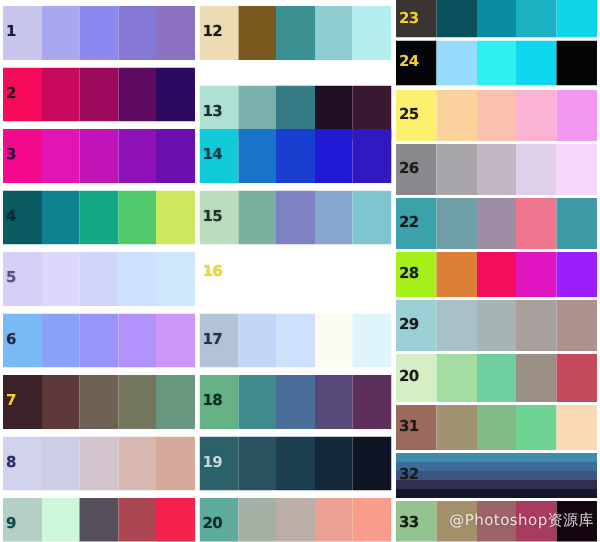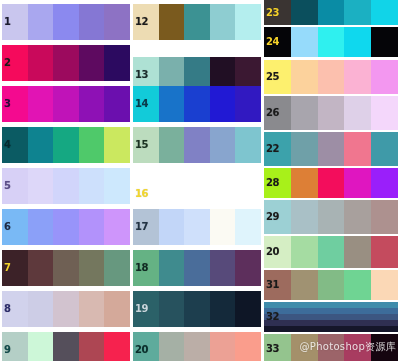--- a/index.html
+++ b/index.html
@@ -165,21 +165,21 @@
         <span class="pal-label" style="color: rgb(10, 58, 74);">14</span>
       </div>
       <div class="palette" style="position: absolute; left: 0px; top: 127px; height: 36px; width: 100%;">
         <div class="swatch" style="background: rgb(188, 220, 190);"></div>
         <div class="swatch" style="background: rgb(122, 176, 156);"></div>
         <div class="swatch" style="background: rgb(128, 129, 197);"></div>
         <div class="swatch" style="background: rgb(136, 165, 206);"></div>
         <div class="swatch" style="background: rgb(126, 197, 207);"></div>
         <span class="pal-label" style="color: rgb(26, 51, 34);">15</span>
       </div>
-      <div class="palette" style="position: absolute; left: 0px; top: 176px; height: 36px; width: 100%; gap: 36px;">
+      <div class="palette" style="position: absolute; left: 0px; top: 164px; height: 36px; width: 100%; gap: 36px;">
         <div class="swatch" style="background: rgb(34, 34, 60);"></div>
         <div class="swatch" style="background: rgb(61, 60, 99);"></div>
         <div class="swatch" style="background: rgb(98, 95, 142);"></div>
         <div class="swatch" style="background: rgb(177, 188, 216);"></div>
         <div class="swatch" style="background: rgb(214, 247, 229);"></div>
         <span class="pal-label" style="color: rgb(243, 215, 42);">16</span>
       </div>
       <div class="palette" style="position: absolute; left: 0px; top: 209px; height: 36px; width: 100%;">
         <div class="swatch" style="background: rgb(179, 195, 214);"></div>
         <div class="swatch" style="background: rgb(194, 214, 248);"></div>

